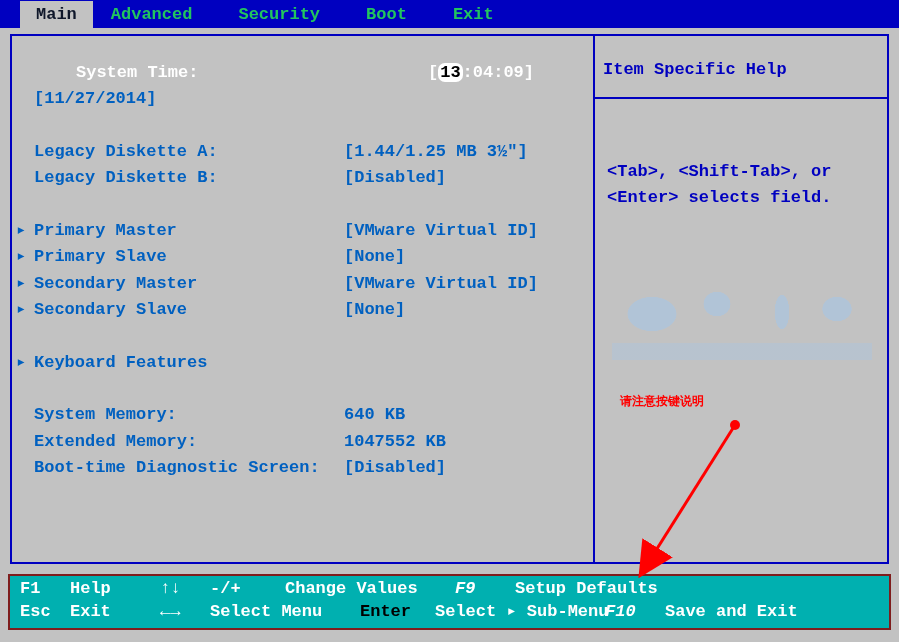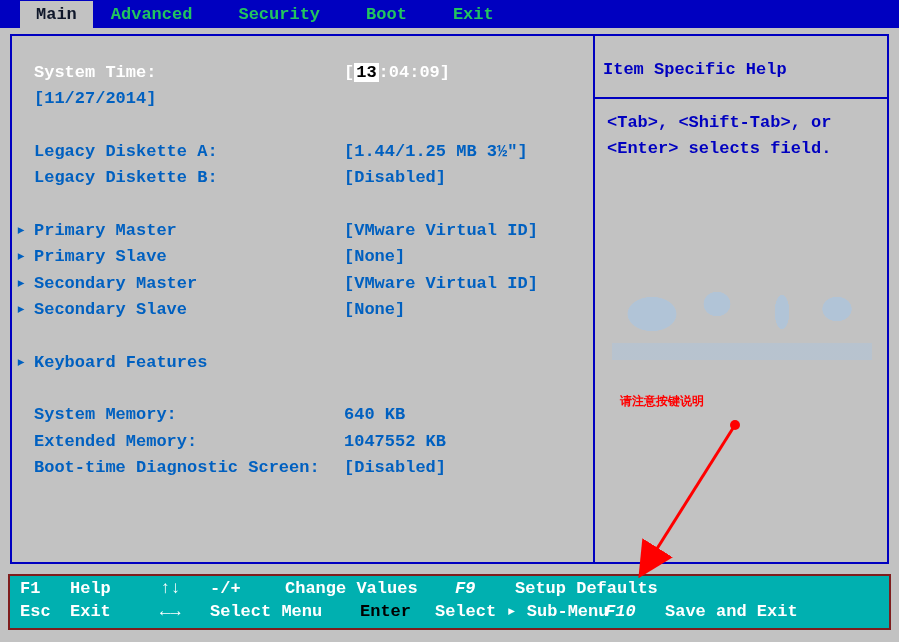--- a/index.html
+++ b/index.html
@@ -50,34 +50,36 @@
     flex-direction: column;
     position: relative;
   }
   .help-title {
     text-align: left;
     color: #0000c0;
     padding: 24px 8px 18px;
     border-bottom: 2px solid #0000c0;
   }
   .help-body {
-    padding: 11px 12px 12px 12px;
+    padding: 44px 12px 12px 12px;
     color: #0000c0;
     line-height: 1.5;
     position: relative;
     flex: 1;
+    margin-top: 16px;
   }
   .row { display: flex; }
   .label-col { width: 310px; }
   .value-col { }
-  .white { color: #ffffff; }
+  .white { color: #ffffff; margin-left: 42px; }
   .cursor-field {
     background: #ffffff;
     color: #000;
     padding: 0 2px;
+    border-radius: 7px;
   }
   .submenu-marker {
     color: #0060c0;
     display: inline-block;
     width: 18px;
     margin-left: -18px;
   }
   .footer {
     position: absolute;
     left: 8px;

